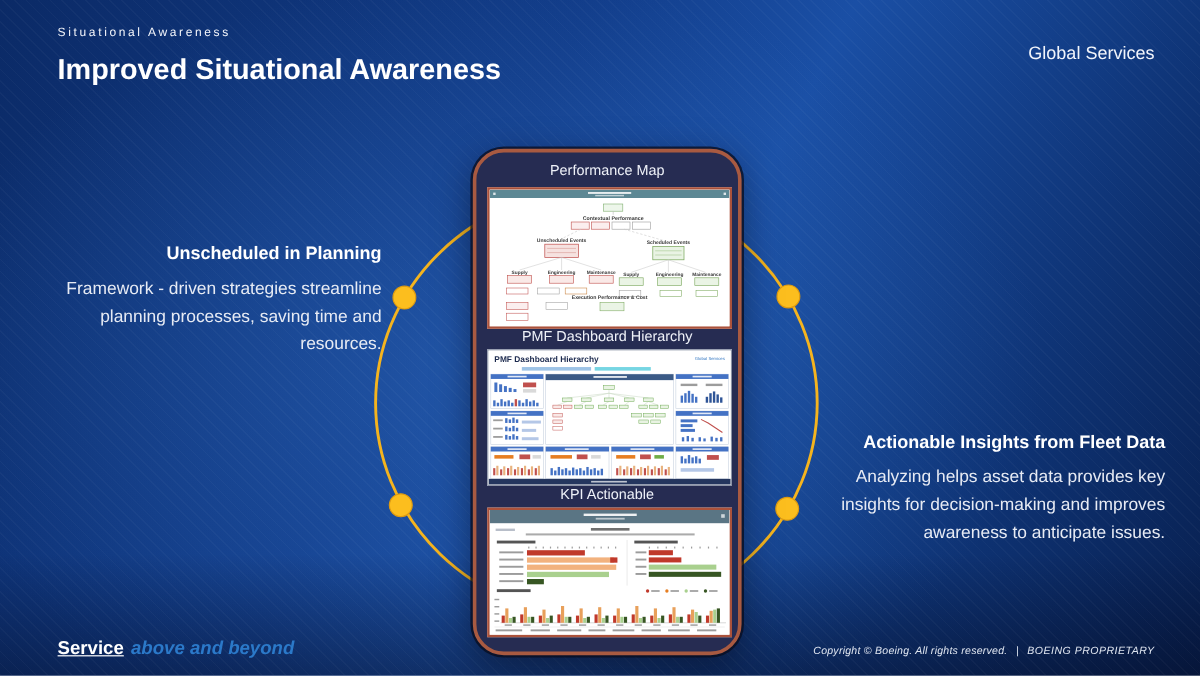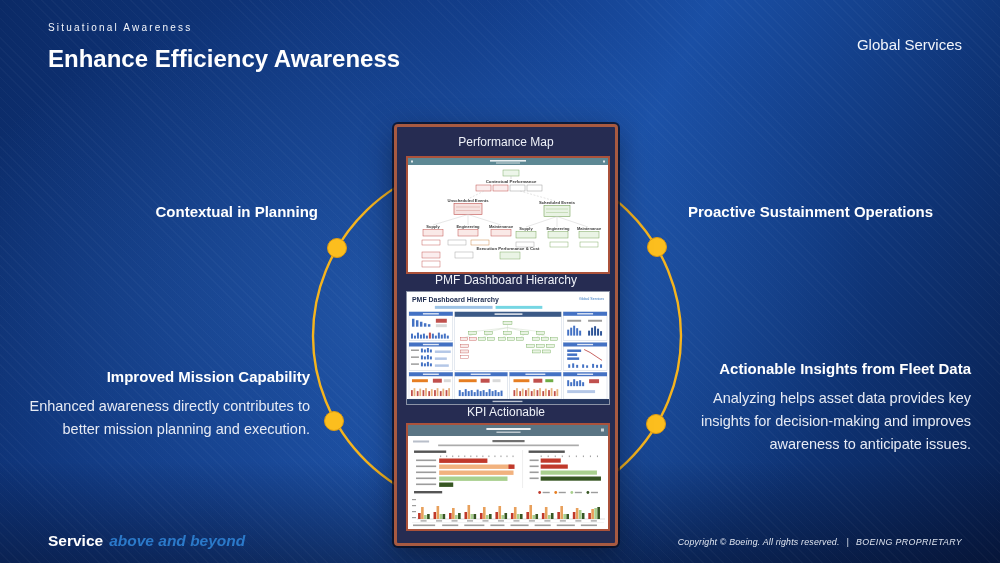--- a/index.html
+++ b/index.html
@@ -34,67 +34,63 @@
   .callout p  { font-size:14.5px; line-height:1.58; color:#e7ebf4; }
   .co-right-align { text-align:right; }
   .co-top-left     { right:682px; top:203px; width:300px; }
   .co-bottom-left  { right:690px; top:368px; width:310px; }
   .co-top-right    { left:688px; top:203px; width:274px; text-align:left; }
   .co-bottom-right { left:689px; top:360px; width:282px; text-align:right; }
 
   
   .phone {
     position:absolute; left:394px; top:124px; width:224px; height:422px; z-index:2;
-    background:#262c52; border:3px solid #a85a41; border-radius:4px;
+    background:#262c52; border:3px solid #a85a41; border-radius:26px;
     box-shadow:0 0 0 2px rgba(8,12,30,.75), 0 10px 30px rgba(3,8,24,.5);
   }
   .phone-label { position:absolute; left:0; width:100%; text-align:center; font-size:12px; color:#eef1f8; }
   .lbl-1 { top:8px; } .lbl-2 { top:146px; } .lbl-3 { top:278px; }
   .panel { position:absolute; left:9px; width:204px; background:#ffffff; overflow:hidden; }
   .panel-map { top:29px;  height:118px; border:2px solid #ab523b; }
   .panel-pmf { top:164px; height:114px; border:1px solid #8b93a6; }
   .panel-kpi { top:296px; height:108px; border:2px solid #ab523b; }
   .panel svg { display:block; width:100%; height:100%; }
 
   
   .footer-left  { position:absolute; left:48px; bottom:13px; font-size:15.5px; }
-  .footer-left .svc { font-weight:bold; color:#ffffff; }
+  .footer-left .svc { font-weight:bold; color:#ffffff;text-decoration:underline; }
   .footer-left .tag { font-weight:bold; color:#2b79c9; margin-left:6px;font-style:italic; }
   .footer-right { position:absolute; right:38px; bottom:16px; font-size:8.8px; color:#dfe5f0; letter-spacing:.2px;font-style:italic; }
   .footer-right .sep { margin:0 7px; }
   .footer-right .prop { letter-spacing:.4px; }
 
   text { font-family:"Liberation Sans", sans-serif; }
 </style>
 </head>
 <body>
 
 <div class="slide">
 
   <div class="eyebrow">Situational Awareness</div>
-  <div class="title">Enhance Efficiency Awareness</div>
+  <div class="title">Improved Situational Awareness</div>
   <div class="brand">Global Services</div>
 
   <svg class="ring-layer" width="1000" height="563" viewBox="0 0 1000 563">
     <ellipse cx="497" cy="336" rx="184" ry="178" fill="none" stroke="#F5B41E" stroke-width="2.4"></ellipse>
     <circle cx="337" cy="248" r="9.5" fill="#FCBE1E" stroke="#DF9B10" stroke-width="1"></circle>
     <circle cx="334" cy="421" r="9.5" fill="#FCBE1E" stroke="#DF9B10" stroke-width="1"></circle>
     <circle cx="657" cy="247" r="9.5" fill="#FCBE1E" stroke="#DF9B10" stroke-width="1"></circle>
     <circle cx="656" cy="424" r="9.5" fill="#FCBE1E" stroke="#DF9B10" stroke-width="1"></circle>
   </svg>
 
   <div class="callout co-top-left co-right-align">
-    <h3>Contextual in Planning</h3>
-  </div>
-  <div class="callout co-bottom-left co-right-align">
-    <h3>Improved Mission Capability</h3>
-    <p>Enhanced awareness directly contributes to better mission planning and execution.</p>
+    <h3>Unscheduled in Planning</h3>
+    <p>Framework - driven strategies streamline planning processes, saving time and resources.</p>
   </div>
   <div class="callout co-top-right">
-    <h3>Proactive Sustainment Operations</h3>
   </div>
   <div class="callout co-bottom-right">
     <h3>Actionable Insights from Fleet Data</h3>
     <p>Analyzing helps asset data provides key insights for decision-making and improves awareness to anticipate issues.</p>
   </div>
 
   <div class="phone">
     <div class="phone-label lbl-1">Performance Map</div>
 
     <div class="panel panel-map">

